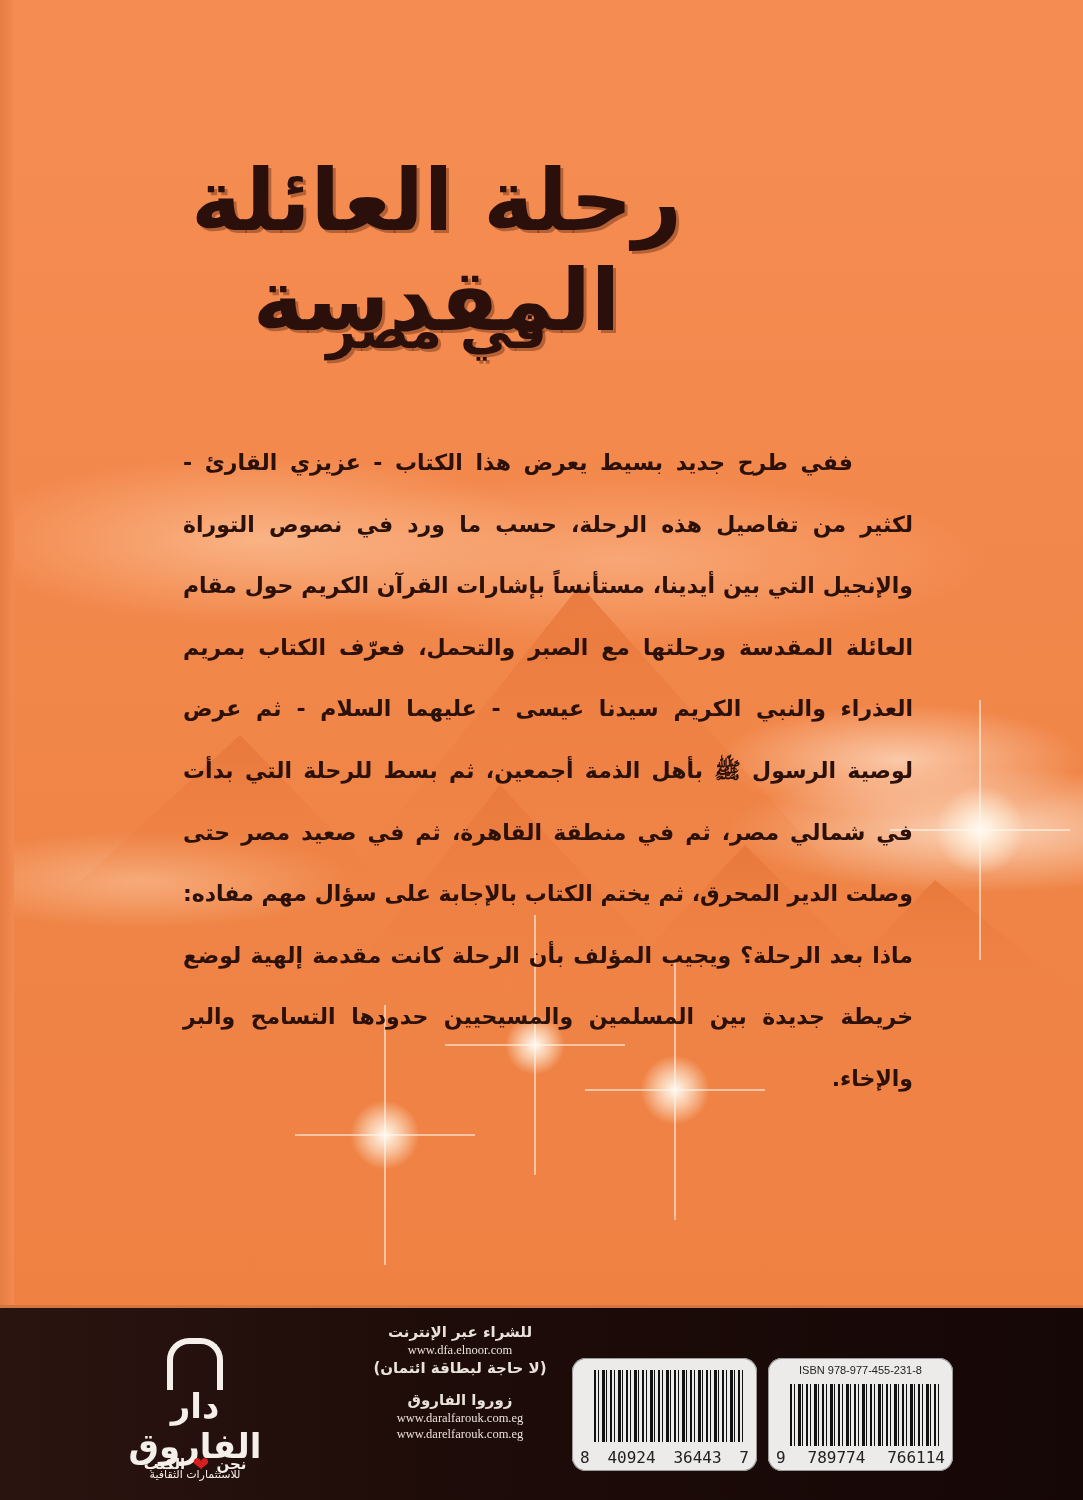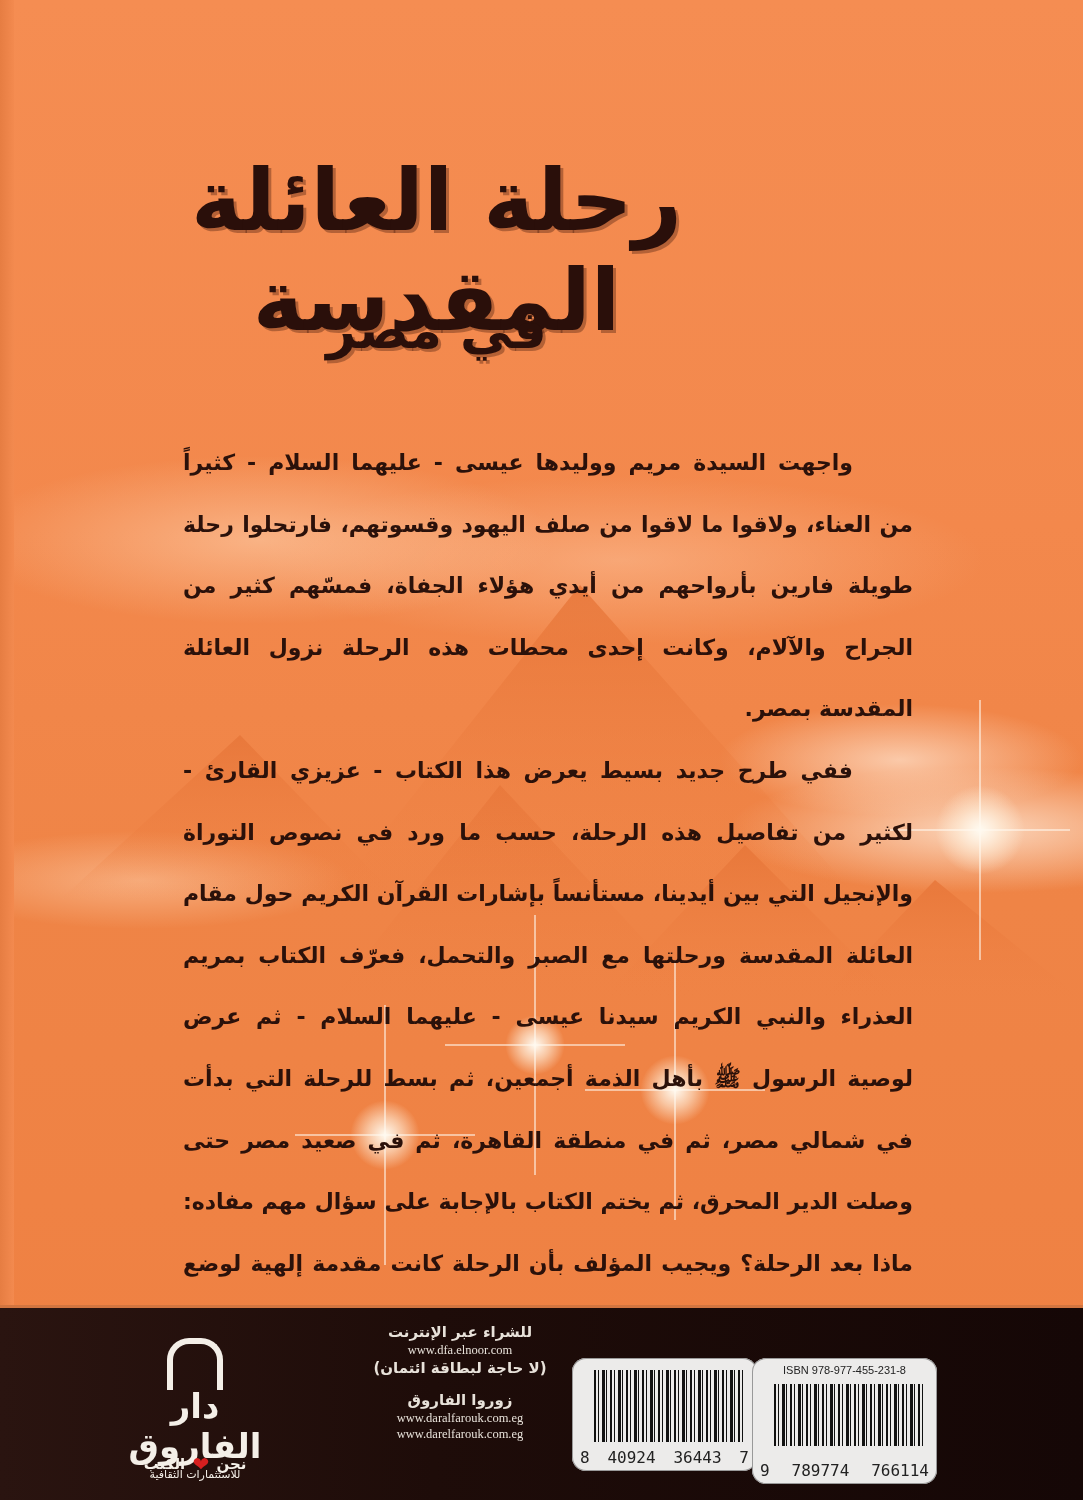--- a/index.html
+++ b/index.html
@@ -34,21 +34,21 @@
   .logo-name{font-size:34px;font-weight:bold;direction:rtl;margin-top:-4px;letter-spacing:2px;}
   .logo-sub{font-size:11px;direction:rtl;margin-top:2px;}
   .slogan{position:absolute;left:100px;top:1452px;width:190px;text-align:center;color:#f4efe8;font-size:15px;font-weight:bold;direction:rtl;}
   .heart{color:#d61f1f;font-size:20px;vertical-align:-2px;margin:0 2px;}
   .info{position:absolute;left:360px;top:1322px;width:200px;text-align:center;color:#e8e2da;}
   .info .ar{font-size:15px;font-weight:bold;direction:rtl;line-height:20px;text-align:center;}
   .info .url{font-family:Liberation Serif, serif;font-size:12.5px;line-height:16px;}
   .info .gap{height:12px;}
   .barcode{position:absolute;top:1358px;background:#ecebea;border-radius:14px;box-shadow:0 0 0 1px #999 inset;}
   .bc1{left:572px;width:185px;height:113px;}
-  .bc2{left:752px;width:185px;height:126px;}
+  .bc2{left:768px;width:185px;height:113px;}
   .bars{position:absolute;left:22px;right:14px;top:12px;height:72px;
     background:repeating-linear-gradient(90deg,#111 0 2px,#ecebea 2px 4px,#111 4px 5px,#ecebea 5px 8px,#111 8px 11px,#ecebea 11px 12px,#111 12px 13px,#ecebea 13px 16px);}
   .bc2 .bars{top:26px;height:62px;}
   .bc-digits{position:absolute;left:6px;right:6px;bottom:4px;display:flex;justify-content:space-between;font-family:"DejaVu Sans Mono",monospace;color:#222;font-size:16px;background:transparent;}
   .bc-digits span{background:#ecebea;padding:0 2px;}
   .isbn{position:absolute;left:0;right:0;top:6px;text-align:center;font-family:"Liberation Sans",sans-serif;font-size:11px;color:#222;}
 </style>
 </head>
 <body>
 
@@ -71,21 +71,20 @@
 
 <div class="flare" style="left:505px;top:1015px;width:60px;height:60px;background:radial-gradient(circle,#fffaf0 0%,rgba(255,240,220,0.6) 35%,rgba(255,230,200,0) 70%);"></div>
 <div class="flare" style="left:640px;top:1055px;width:70px;height:70px;background:radial-gradient(circle,#fffaf0 0%,rgba(255,240,220,0.6) 35%,rgba(255,230,200,0) 70%);"></div>
 <div class="flare" style="left:350px;top:1100px;width:70px;height:70px;background:radial-gradient(circle,#fffaf0 0%,rgba(255,240,220,0.6) 35%,rgba(255,230,200,0) 70%);"></div>
 <div class="flare" style="left:935px;top:785px;width:90px;height:90px;background:radial-gradient(circle,#fffaf0 0%,rgba(255,240,220,0.6) 35%,rgba(255,230,200,0) 70%);"></div>
 
 <div class="title title1">رحلة العائلة المقدسة</div>
 <div class="title title2">في مصر</div>
 
 <div class="body">
-  <p class="indent">واجهت السيدة مريم ووليدها عيسى - عليهما السلام - كثيراً من العناء، ولاقوا ما لاقوا من صلف اليهود وقسوتهم، فارتحلوا رحلة طويلة فارين بأرواحهم من أيدي هؤلاء الجفاة، فمسّهم كثير من الجراح والآلام، وكانت إحدى محطات هذه الرحلة نزول العائلة المقدسة بمصر.</p>
   <p class="indent">ففي طرح جديد بسيط يعرض هذا الكتاب - عزيزي القارئ - لكثير من تفاصيل هذه الرحلة، حسب ما ورد في نصوص التوراة والإنجيل التي بين أيدينا، مستأنساً بإشارات القرآن الكريم حول مقام العائلة المقدسة ورحلتها مع الصبر والتحمل، فعرّف الكتاب بمريم العذراء والنبي الكريم سيدنا عيسى - عليهما السلام - ثم عرض لوصية الرسول ﷺ بأهل الذمة أجمعين، ثم بسط للرحلة التي بدأت في شمالي مصر، ثم في منطقة القاهرة، ثم في صعيد مصر حتى وصلت الدير المحرق، ثم يختم الكتاب بالإجابة على سؤال مهم مفاده: ماذا بعد الرحلة؟ ويجيب المؤلف بأن الرحلة كانت مقدمة إلهية لوضع خريطة جديدة بين المسلمين والمسيحيين حدودها التسامح والبر والإخاء.</p>
 </div>
 
 <div class="bottom"></div>
 <div class="bottom-edge"></div>
 
 <div class="logo">
   <div class="logo-arch"></div>
   <div class="logo-name">دار الفاروق</div>
   <div class="logo-sub">للاستثمارات الثقافية</div>

